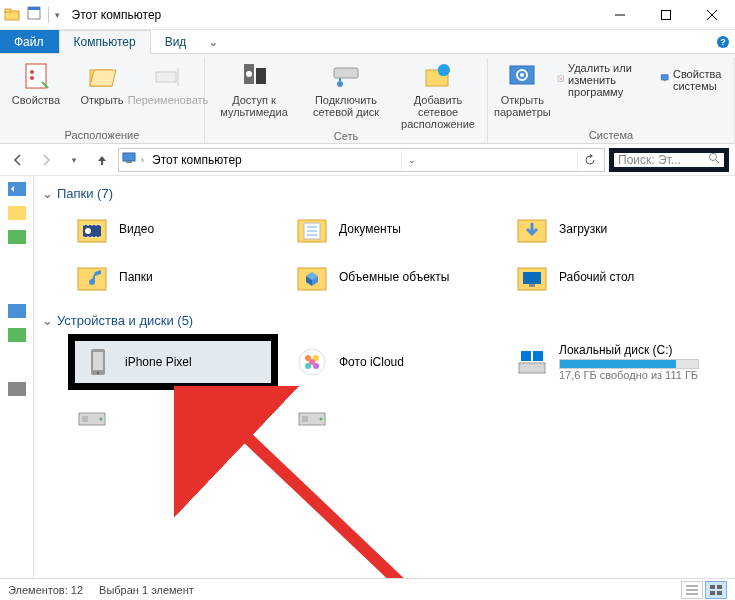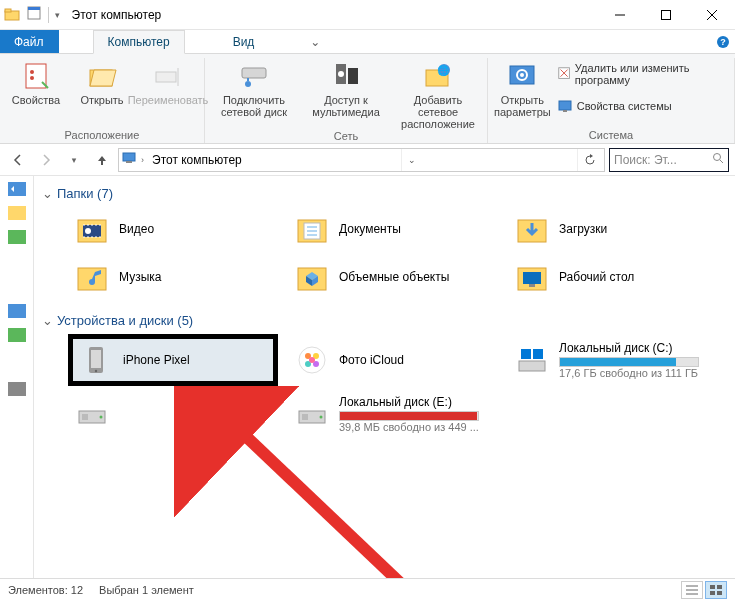--- a/index.html
+++ b/index.html
@@ -9,61 +9,61 @@
 .titlebar { height: 30px; display: flex; align-items: center; border-bottom: 1px solid #e5e5e5; }
 .titlebar .qat { display: flex; align-items: center; gap: 6px; padding: 0 4px; }
 .titlebar .qat .icon-folder { width: 16px; height: 16px; }
 .titlebar .qat .divider { width: 1px; height: 16px; background: #ccc; }
 .titlebar .title-text { margin-left: 8px; font-size: 12px; }
 .titlebar .winbtns { margin-left: auto; display: flex; }
 .titlebar .winbtn { width: 46px; height: 30px; display: flex; align-items: center; justify-content: center; }
 .titlebar .winbtn svg { width: 10px; height: 10px; }
 
 
-.tabs { height: 24px; display: flex; align-items: stretch; background: #fff; border-bottom: 1px solid #dadada; gap: 34px; }
+.tabs { height: 24px; display: flex; align-items: stretch; background: #fff; border-bottom: 1px solid #dadada; }
 .tabs .tab { padding: 0 14px; display: flex; align-items: center; font-size: 12px; color: #0c4a6e; border-right: 1px solid transparent; }
 .tabs .tab.file { background: #1979ca; color: #fff; }
 .tabs .tab.active { background: #f5f6f7; border: 1px solid #dadada; border-bottom: 1px solid #f5f6f7; margin-bottom: -1px; }
 .tabs .help { margin-left: auto; width: 24px; display: flex; align-items: center; justify-content: center; color: #1979ca; }
 .tabs .expand { width: 24px; display: flex; align-items: center; justify-content: center; color: #666; }
 
 
 .ribbon { height: 90px; background: #f5f6f7; border-bottom: 1px solid #dadada; display: flex; padding-top: 4px; }
 .ribbon-group { display: flex; flex-direction: column; align-items: center; border-right: 1px solid #e1e1e1; padding: 0 6px; }
 .ribbon-group .controls { display: flex; gap: 6px; flex: 1; align-items: flex-start; padding-top: 2px; }
 .ribbon-group .grp-label { font-size: 11px; color: #666; padding-bottom: 2px; }
 .big-btn { display: flex; flex-direction: column; align-items: center; width: 60px; text-align: center; font-size: 11px; line-height: 1.1; color: #444; gap: 2px; }
 .big-btn.disabled { color: #aaa; }
 .big-btn .ic { width: 32px; height: 32px; display: flex; align-items: center; justify-content: center; }
 .big-btn.wide { width: 86px; }
-.small-list { display: flex; flex-direction: column; gap: 12px; padding-top: 2px; }
+.small-list { display: flex; flex-direction: row; gap: 12px; padding-top: 2px; }
 .small-list .row { display: flex; align-items: center; gap: 4px; font-size: 11px; color: #333; }
 .small-list .row .sic { width: 16px; height: 16px; }
 
 
 .addrbar { height: 32px; display: flex; align-items: center; gap: 4px; padding: 0 6px; border-bottom: 1px solid #e5e5e5; }
 .navbtn { width: 24px; height: 24px; display: flex; align-items: center; justify-content: center; color: #555; border-radius: 2px; }
 .navbtn.disabled { color: #bbb; }
 .addr-field { flex: 1; height: 24px; border: 1px solid #ccc; display: flex; align-items: center; padding: 0 2px; gap: 4px; background: #fff; }
 .addr-field .crumb { display: flex; align-items: center; gap: 4px; font-size: 12px; padding: 0 4px; }
 .addr-field .refresh { margin-left: auto; padding: 0 6px; color: #555; border-left: 1px solid #eee; height: 100%; display: flex; align-items: center; }
-.search-field { width: 120px; height: 24px; border: 1px solid #0f172a; display: flex; align-items: center; padding: 0 4px; color: #888; font-size: 12px; gap: 4px; }
+.search-field { width: 120px; height: 24px; border: 5px solid #0f172a; display: flex; align-items: center; padding: 0 4px; color: #888; font-size: 12px; gap: 4px; }
 
 
 .body { display: flex; height: 402px; }
 .sidebar { width: 34px; border-right: 1px solid #e5e5e5; background: #fff; display: flex; flex-direction: column; gap: 10px; padding-top: 6px; align-items: center; }
 .sidebar .sq { width: 18px; height: 14px; }
 .content { flex: 1; overflow: auto; padding: 4px 8px 8px 8px; position: relative; }
 
 .group-hdr { display: flex; align-items: center; gap: 4px; color: #1a4e8a; font-size: 13px; margin: 6px 0 6px 0; }
 .group-hdr .chev { color: #666; }
 
 .grid { display: grid; grid-template-columns: repeat(3, 210px); gap: 4px 10px; margin-left: 26px; }
 .item { display: flex; align-items: center; gap: 10px; padding: 4px 6px; border: 1px solid transparent; }
-.item.selected { background: #e2eaf0; border: 5px solid #000000; }
+.item.selected { background: #e2eaf0; border: 7px solid #000000; }
 .item .fic { width: 34px; height: 34px; display: flex; align-items: center; justify-content: center; }
 .item .lbl { font-size: 12px; }
 .item .sub { font-size: 11px; color: #777; }
 
 .drive-bar { width: 140px; height: 10px; background: #e4e4e4; margin-top: 2px; position: relative; border: 1px solid #ccc; }
 .drive-bar .fill { position: absolute; top: 0; left: 0; bottom: 0; }
 
 
 .statusbar { position: absolute; bottom: 0; left: 0; right: 0; height: 22px; border-top: 1px solid #dcdcdc; display: flex; align-items: center; font-size: 11px; color: #444; padding: 9px 8px; gap: 16px; background: #fff; }
 .statusbar .viewbtns { margin-left: auto; display: flex; gap: 2px; }
@@ -160,36 +160,36 @@
       </div>
     </div>
     <div class="grp-label">Расположение</div>
   </div>
 
   <div class="ribbon-group">
     <div class="controls">
       <div class="big-btn wide">
         <span class="ic">
             <svg viewBox="0 0 32 32">
+              <rect x="6" y="4" width="10" height="20" fill="#6b6b6b"></rect>
+              <rect x="18" y="8" width="10" height="16" fill="#3a3a3a"></rect>
+              <circle cx="11" cy="14" r="3" fill="#fff"></circle>
+            </svg>
+          </span>
+        <span>Доступ к мультимедиа</span>
+      </div>
+      <div class="big-btn wide">
+        <span class="ic">
+            <svg viewBox="0 0 32 32">
               <rect x="4" y="8" width="24" height="10" rx="2" fill="#d6d6d6" stroke="#999"></rect>
               <circle cx="10" cy="24" r="3" fill="#4a90d9"></circle>
               <line x1="10" y1="18" x2="10" y2="21" stroke="#4a90d9" stroke-width="2"></line>
             </svg>
           </span>
         <span>Подключить сетевой диск</span>
-      </div>
-      <div class="big-btn wide">
-        <span class="ic">
-            <svg viewBox="0 0 32 32">
-              <rect x="6" y="4" width="10" height="20" fill="#6b6b6b"></rect>
-              <rect x="18" y="8" width="10" height="16" fill="#3a3a3a"></rect>
-              <circle cx="11" cy="14" r="3" fill="#fff"></circle>
-            </svg>
-          </span>
-        <span>Доступ к мультимедиа</span>
       </div>
       <div class="big-btn wide">
         <span class="ic">
             <svg viewBox="0 0 32 32">
               <rect x="4" y="10" width="22" height="16" fill="#ffd76b" stroke="#d9a43b"></rect>
               <circle cx="22" cy="10" r="6" fill="#4a90d9"></circle>
               <text x="22" y="14" text-anchor="middle" fill="#fff" font-size="10">🌐</text>
             </svg>
           </span>
         <span>Добавить сетевое расположение</span>
@@ -338,21 +338,21 @@
           <span class="lbl">Загрузки</span>
         </div>
         <div class="item">
           <span class="fic">
             <svg viewBox="0 0 34 34">
               <rect x="3" y="8" width="28" height="22" fill="#ffd76b" stroke="#d9a43b"></rect>
               <path d="M20 12 v10 a3 3 0 1 1 -3 -3" fill="#4a90d9"></path>
               <path d="M20 12 l6 -2 v4 l-6 2 Z" fill="#4a90d9"></path>
             </svg>
           </span>
-          <span class="lbl">Музыка</span>
+          <span class="lbl">Папки</span>
         </div>
         <div class="item">
           <span class="fic">
             <svg viewBox="0 0 34 34">
               <rect x="3" y="8" width="28" height="22" fill="#ffd76b" stroke="#d9a43b"></rect>
               <path d="M11 16 l6 -4 l6 4 l-6 4 Z" fill="#6ab0e8"></path>
               <path d="M11 16 v6 l6 4 v-6 Z" fill="#2a6db2"></path>
               <path d="M23 16 v6 l-6 4 v-6 Z" fill="#4a90d9"></path>
             </svg>
           </span>
@@ -428,27 +428,20 @@
           </span>
         </div>
         <div class="item">
           <span class="fic">
             <svg viewBox="0 0 34 34">
               <rect x="4" y="14" width="26" height="12" fill="#d6d6d6" stroke="#999"></rect>
               <rect x="7" y="17" width="6" height="6" fill="#bbb"></rect>
               <circle cx="26" cy="20" r="1.5" fill="#5bb75b"></circle>
             </svg>
           </span>
-          <div>
-            <div class="lbl">Локальный диск (E:)</div>
-            <div class="drive-bar">
-              <div class="fill" style="width:99%;background:#d9302c"></div>
-            </div>
-            <div class="sub">39,8 МБ свободно из 449 ...</div>
-          </div>
         </div>
       </div>
 
     <svg class="arrow-annot" style="left:140px;top:210px" width="260" height="220" viewBox="0 0 260 220">
       <defs>
           <marker id="ah" markerWidth="20" markerHeight="20" refX="4" refY="10" orient="auto">
             <path d="M0 0 L20 10 L0 20 Z" fill="#e6302b"></path>
           </marker>
         </defs>
       <line x1="240" y1="210" x2="40" y2="20" stroke="#e6302b" stroke-width="12" marker-end="url(#ah)"></line>

